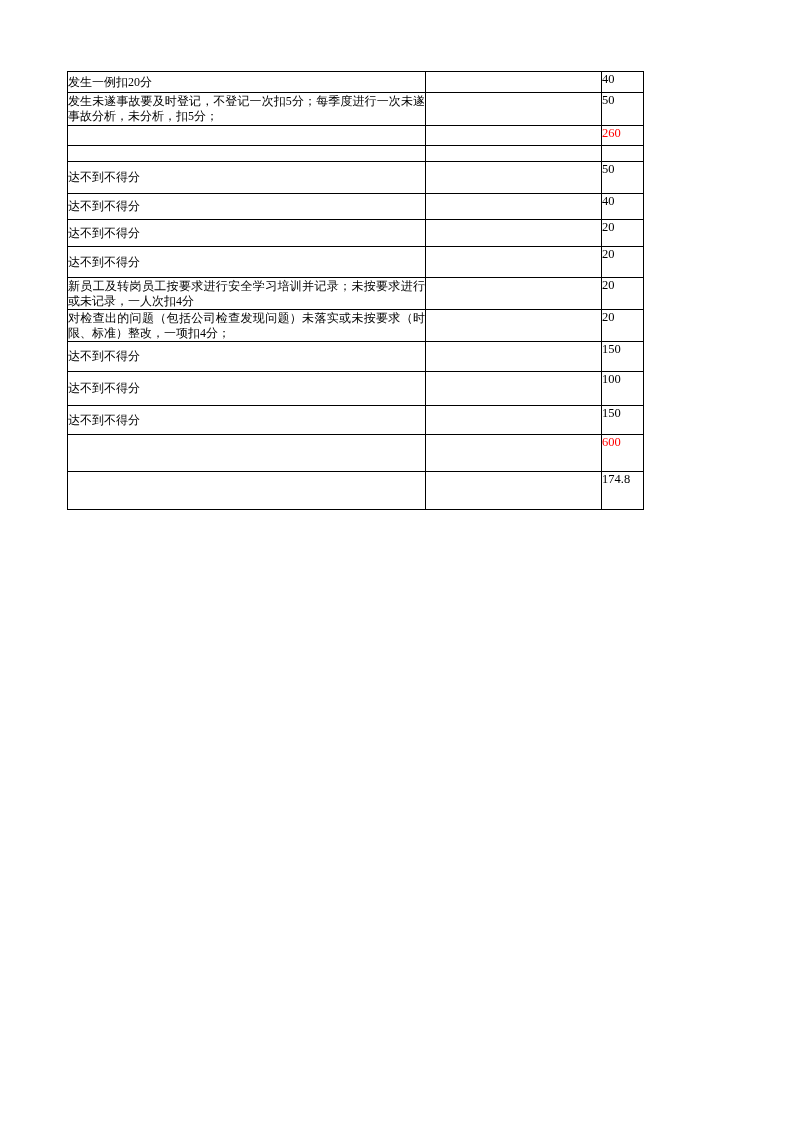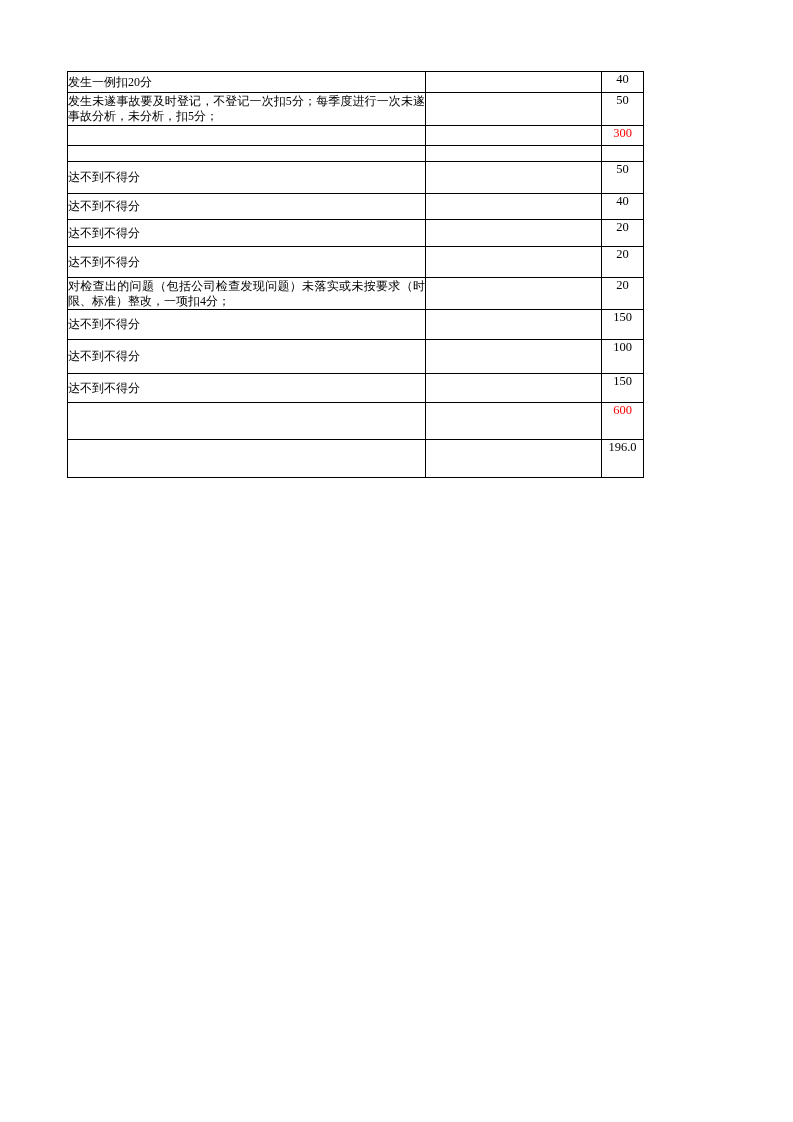--- a/index.html
+++ b/index.html
@@ -40,21 +40,21 @@
   }
   td.c-record {
     width: 175px;
   }
   td.c-score {
     width: 41px;
     font-size: 12.5px;
     line-height: 15px;
     vertical-align: top;
     padding: 2px 1px 0 4px;
-    text-align: center;
+    text-align: left;
   }
   td.c-score.red {
     color: var(--red-score, #ff0000);
   }
   
   tr.r0  { height: 21px; }
   tr.r1  { height: 33px; }
   tr.r2  { height: 20px; }
   tr.r3  { height: 16px; }
   tr.r4  { height: 32px; }
@@ -81,21 +81,21 @@
         <td class="c-score">40</td>
       </tr>
       <tr class="r1">
         <td class="c-criteria">发生未遂事故要及时登记，不登记一次扣5分；每季度进行一次未遂事故分析，未分析，扣5分；</td>
         <td class="c-record"></td>
         <td class="c-score">50</td>
       </tr>
       <tr class="r2">
         <td class="c-criteria"></td>
         <td class="c-record"></td>
-        <td class="c-score red">300</td>
+        <td class="c-score red">260</td>
       </tr>
       <tr class="r3">
         <td class="c-criteria"></td>
         <td class="c-record"></td>
         <td class="c-score"></td>
       </tr>
       <tr class="r4">
         <td class="c-criteria">达不到不得分</td>
         <td class="c-record"></td>
         <td class="c-score">50</td>
@@ -105,20 +105,25 @@
         <td class="c-record"></td>
         <td class="c-score">40</td>
       </tr>
       <tr class="r6">
         <td class="c-criteria">达不到不得分</td>
         <td class="c-record"></td>
         <td class="c-score">20</td>
       </tr>
       <tr class="r7">
         <td class="c-criteria">达不到不得分</td>
+        <td class="c-record"></td>
+        <td class="c-score">20</td>
+      </tr>
+      <tr class="r8">
+        <td class="c-criteria">新员工及转岗员工按要求进行安全学习培训并记录；未按要求进行或未记录，一人次扣4分</td>
         <td class="c-record"></td>
         <td class="c-score">20</td>
       </tr>
       <tr class="r9">
         <td class="c-criteria">对检查出的问题（包括公司检查发现问题）未落实或未按要求（时限、标准）整改，一项扣4分；</td>
         <td class="c-record"></td>
         <td class="c-score">20</td>
       </tr>
       <tr class="r10">
         <td class="c-criteria">达不到不得分</td>
@@ -136,17 +141,17 @@
         <td class="c-score">150</td>
       </tr>
       <tr class="r13">
         <td class="c-criteria"></td>
         <td class="c-record"></td>
         <td class="c-score red">600</td>
       </tr>
       <tr class="r14">
         <td class="c-criteria"></td>
         <td class="c-record"></td>
-        <td class="c-score">196.0</td>
+        <td class="c-score">174.8</td>
       </tr>
     </tbody>
   </table>
 </div>
 
 </body></html>

